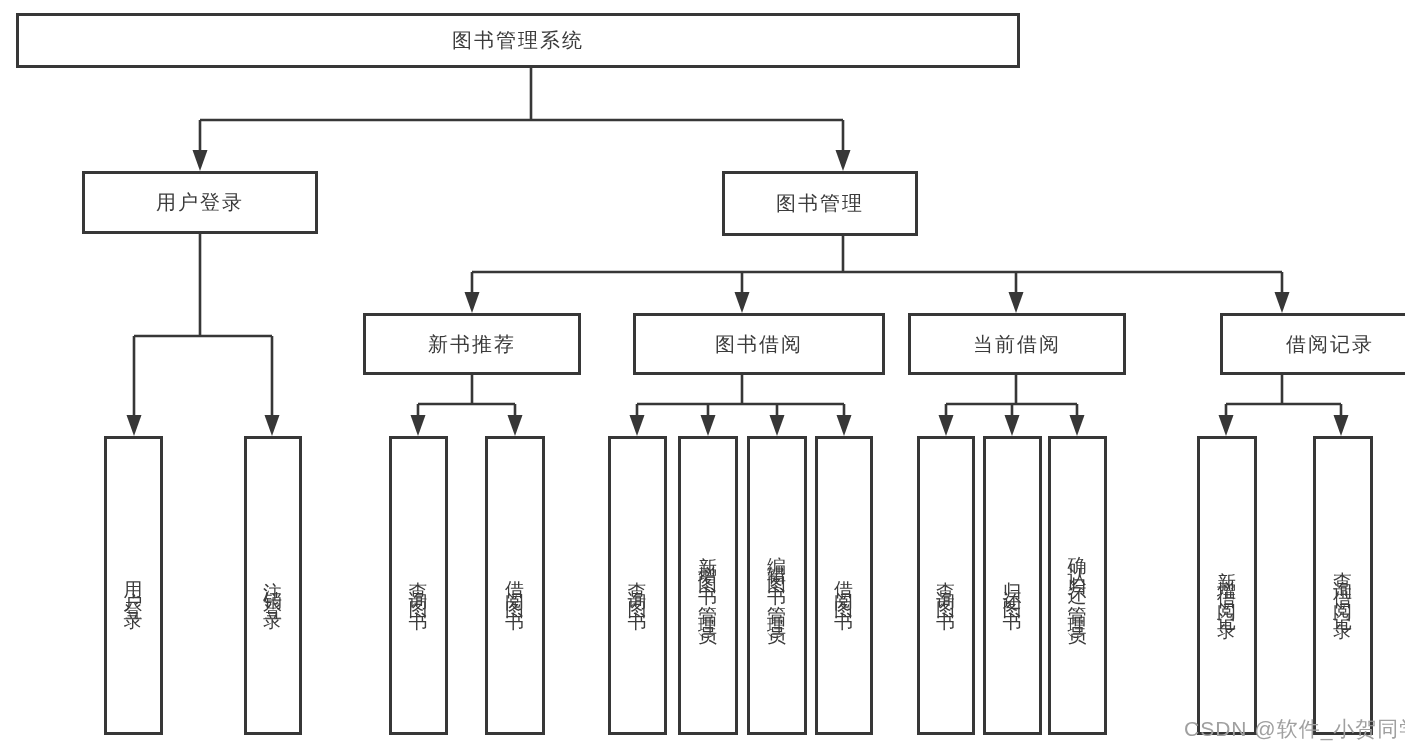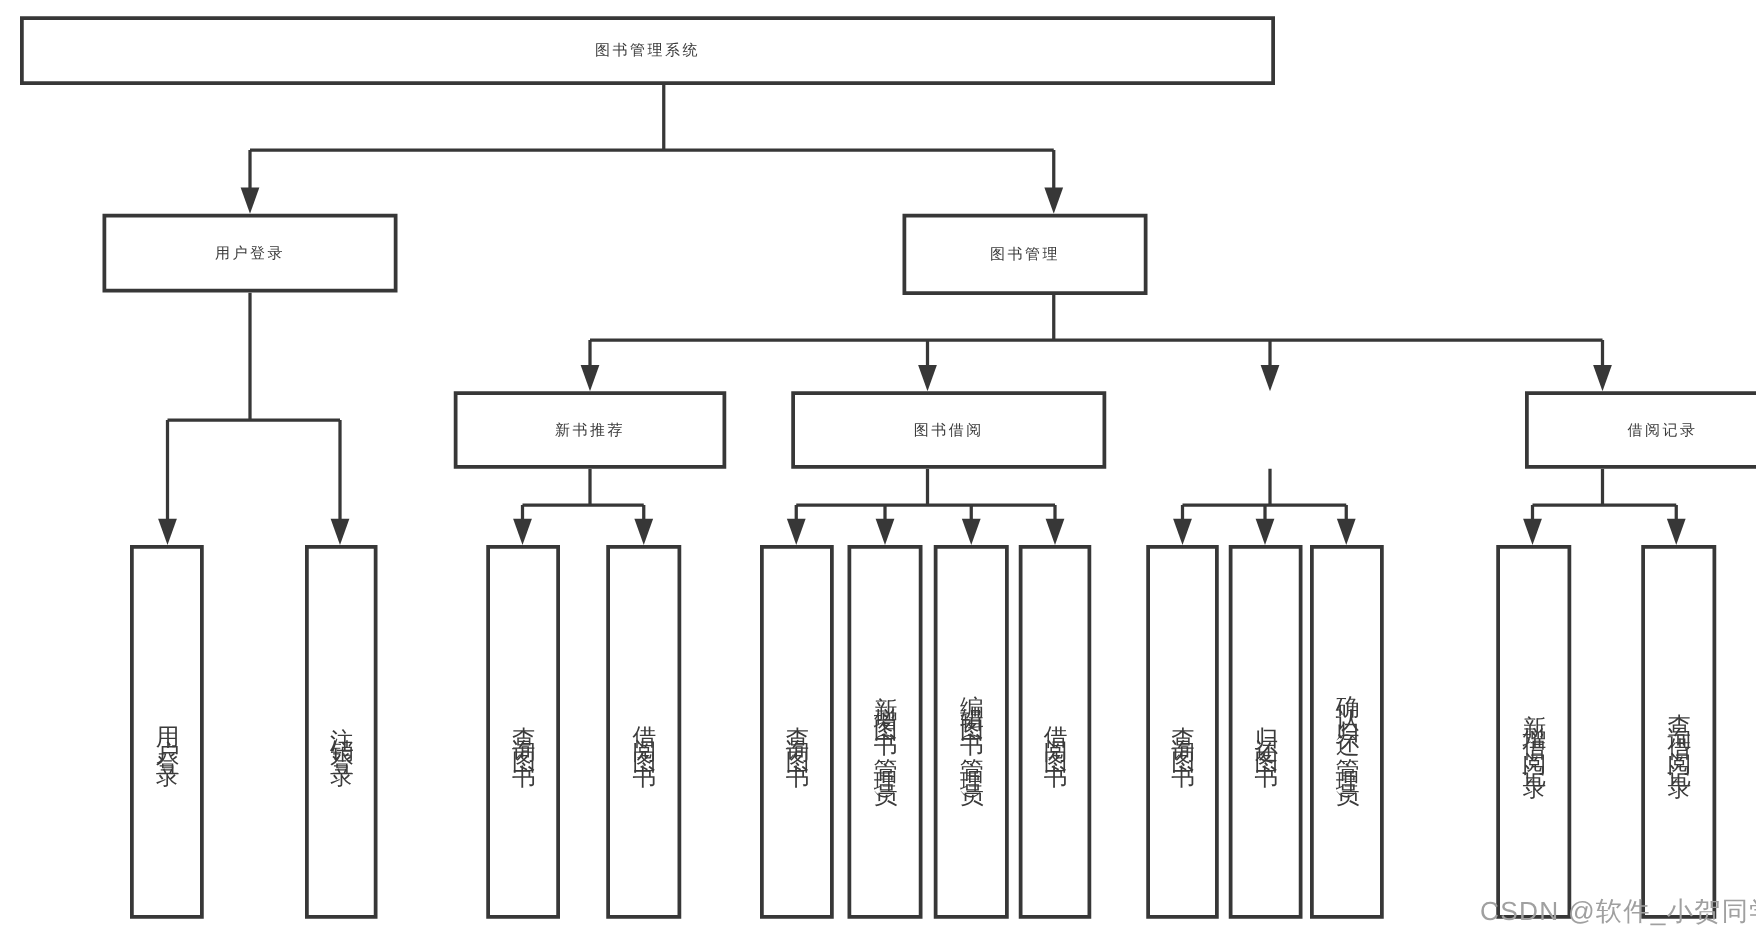--- a/index.html
+++ b/index.html
@@ -16,21 +16,21 @@
     position:absolute;
     box-sizing:border-box;
     border:3px solid #373737;
     background:#ffffff;
     display:flex;
     align-items:center;
     justify-content:center;
     color:#3b3b3b;
     z-index:2;
   }
-  .hbox { font-size:12px; letter-spacing:2px; }
+  .hbox { font-size:20px; letter-spacing:2px; }
   .vbox .vtext {
     writing-mode:vertical-rl;
     text-orientation:mixed;
     font-size:19px;
     letter-spacing:10px;
     line-height:1;
     color:#3b3b3b;
   }
   .watermark {
     position:absolute;
@@ -94,20 +94,23 @@
   <div class="box hbox" style="left:722px; top:171px; width:196px; height:65px;">
     <span>图书管理</span>
   </div>
 
   <div class="box hbox" style="left:363px; top:313px; width:218px; height:62px;text-align:center;">
     <span>新书推荐</span>
   </div>
   <div class="box hbox" style="left:633px; top:313px; width:252px; height:62px;">
     <span>图书借阅</span>
   </div>
+  <div class="box hbox" style="left:908px; top:313px; width:218px; height:62px;">
+    <span>当前借阅</span>
+  </div>
   <div class="box hbox" style="left:1172px; top:313px; width:220px; height:62px;margin-left:48px;">
     <span>借阅记录</span>
   </div>
 
   <div class="box vbox" style="left:104px; top:436px; width:59px; height:299px;">
     <span class="vtext">用户登录</span>
   </div>
   <div class="box vbox" style="left:244px; top:436px; width:58px; height:299px;">
     <span class="vtext">注销登录</span>
   </div>

